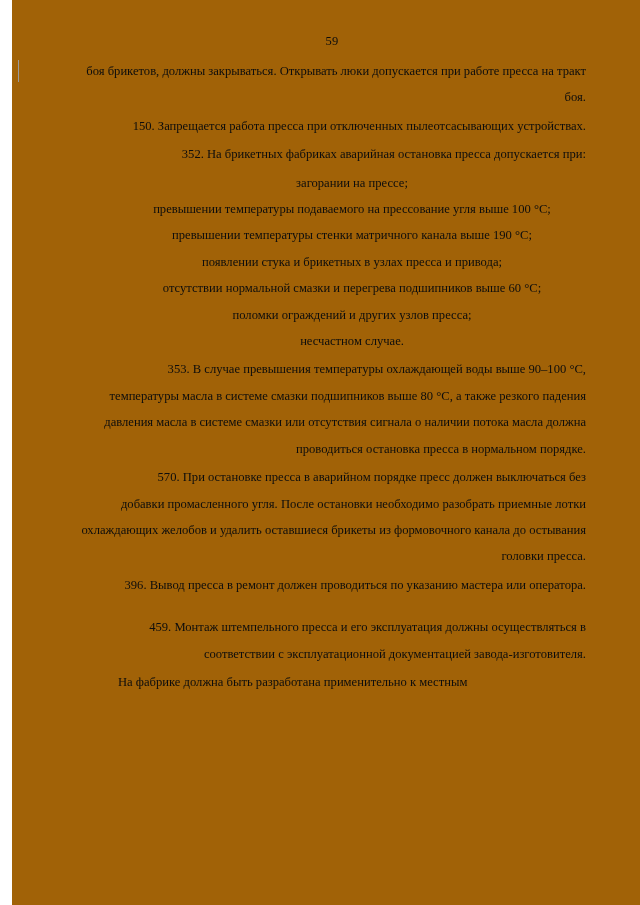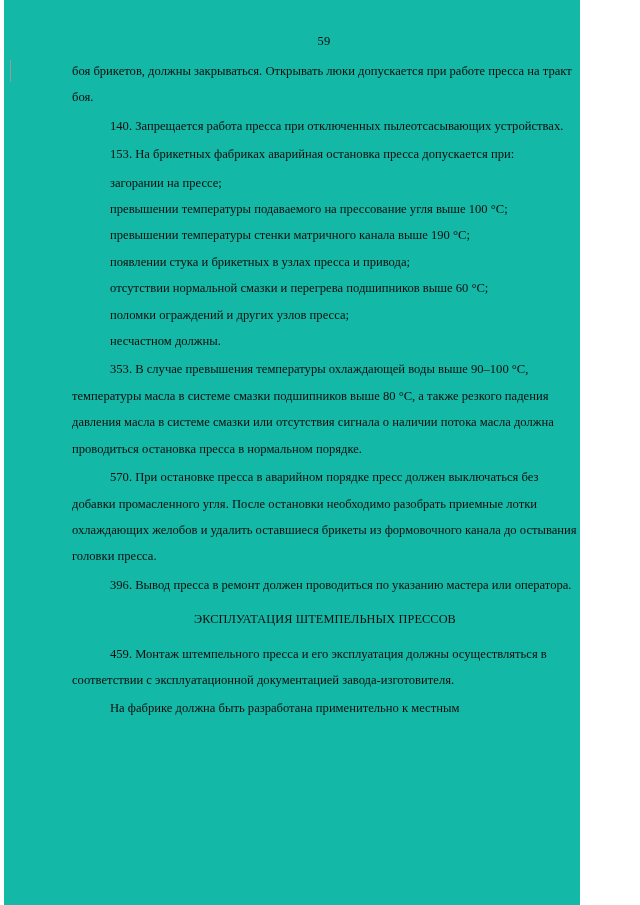--- a/index.html
+++ b/index.html
@@ -10,24 +10,24 @@
   body {
     width: 640px;
     height: 905px;
     font-family: "Liberation Serif", serif;
     color: #0d0d0d;
     position: relative;
     overflow: hidden;
   }
   .page {
     position: absolute;
-    left: 4px; top: 0;
-    width: 576px;
+    left: 12px; top: 0;
+    width: 628px;
     height: 905px;
-    background: #14b8a6;
+    background: #a16207;
   }
   .edge-mark {
     position: absolute;
     left: 6px;
     top: 60px;
     width: 1px;
     height: 22px;
     background: #9a9a9a;
   }
   .page-number {
@@ -52,75 +52,74 @@
     text-align: justify;
     text-justify: inter-word;
     -webkit-hyphens: none;
     hyphens: none;
   }
   p.indent {
     text-indent: 38px;
   }
   p.sub {
     text-indent: 38px;
-    text-align: left;
+    text-align: center;
   }
   p.center {
     text-align: center;
     text-indent: 0;
   }
   .gap-sm { height: 2px; }
   .gap-md { height: 8px; }
   .heading {
     font-size: 12.3px;
     letter-spacing: .1px;
   }
   .last-line-left {
-    text-align: left;
+    text-align: right;
   }
 </style>
 </head>
 <body>
 
 <div class="page">
 
   <div class="edge-mark"></div>
 
   <div class="page-number">59</div>
 
   <div class="body-text">
 
     <p class="last-line-left">боя брикетов, должны закрываться. Открывать люки допускается при работе пресса на тракт боя.</p>
     <div class="gap-sm"></div>
 
-    <p class="indent last-line-left">140. Запрещается работа пресса при отключенных пылеотсасывающих устройствах.</p>
+    <p class="indent last-line-left">150. Запрещается работа пресса при отключенных пылеотсасывающих устройствах.</p>
     <div class="gap-sm"></div>
 
-    <p class="indent last-line-left">153. На брикетных фабриках аварийная остановка пресса допускается при:</p>
+    <p class="indent last-line-left">352. На брикетных фабриках аварийная остановка пресса допускается при:</p>
     <div class="gap-sm"></div>
 
     <p class="sub">загорании на прессе;</p>
     <p class="sub">превышении температуры подаваемого на прессование угля выше 100 °C;</p>
     <p class="sub">превышении температуры стенки матричного канала выше 190 °C;</p>
     <p class="sub">появлении стука и брикетных в узлах пресса и привода;</p>
     <p class="sub">отсутствии нормальной смазки и перегрева подшипников выше 60 °C;</p>
     <p class="sub">поломки ограждений и других узлов пресса;</p>
-    <p class="sub">несчастном должны.</p>
+    <p class="sub">несчастном случае.</p>
     <div class="gap-sm"></div>
 
     <p class="indent last-line-left">353. В случае превышения температуры охлаждающей воды выше 90–100 °C, температуры масла в системе смазки подшипников выше 80 °C, а также резкого падения давления масла в системе смазки или отсутствия сигнала о наличии потока масла должна проводиться остановка пресса в нормальном порядке.</p>
     <div class="gap-sm"></div>
 
     <p class="indent last-line-left">570. При остановке пресса в аварийном порядке пресс должен выключаться без добавки промасленного угля. После остановки необходимо разобрать приемные лотки охлаждающих желобов и удалить оставшиеся брикеты из формовочного канала до остывания головки пресса.</p>
     <div class="gap-sm"></div>
 
     <p class="indent last-line-left">396. Вывод пресса в ремонт должен проводиться по указанию мастера или оператора.</p>
     <div class="gap-md"></div>
 
-    <p class="center heading">ЭКСПЛУАТАЦИЯ ШТЕМПЕЛЬНЫХ ПРЕССОВ</p>
     <div class="gap-md"></div>
 
     <p class="indent last-line-left">459. Монтаж штемпельного пресса и его эксплуатация должны осуществляться в соответствии с эксплуатационной документацией завода-изготовителя.</p>
     <div class="gap-sm"></div>
 
     <p class="indent">На фабрике должна быть разработана применительно к местным</p>
 
   </div>
 </div>
 

